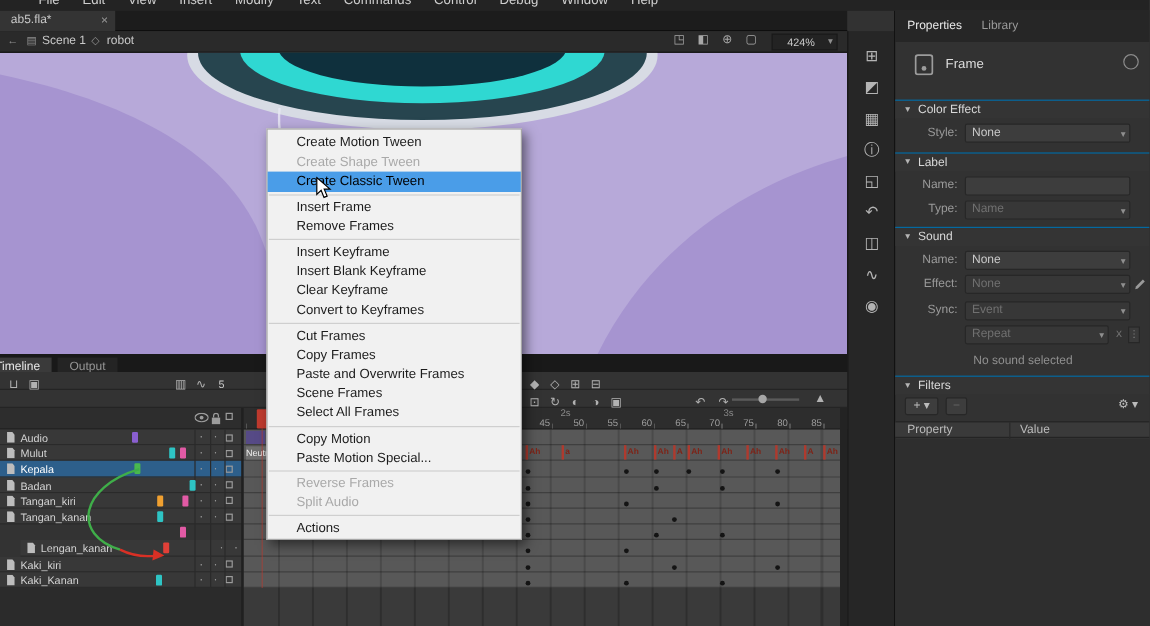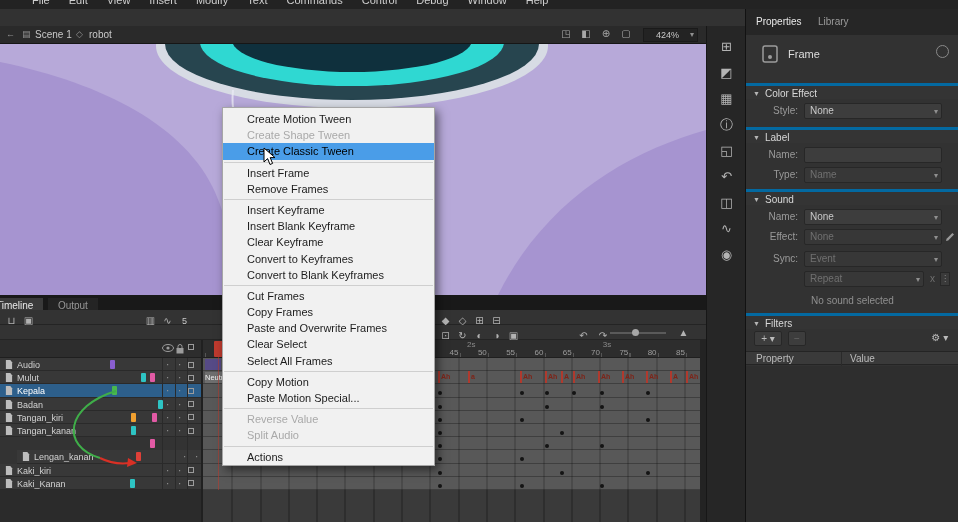--- a/index.html
+++ b/index.html
@@ -71,21 +71,21 @@
 #playhead-head{top:46px;width:9px;height:16px;background:#bf3a2e;border-radius:1px;z-index:6}
 #playhead-line{top:62px;width:1px;height:133px;background:rgba(191,58,46,.55);z-index:6}
 
 #props{left:745px;top:9px;width:213px;height:513px;background:#323232;border-left:1px solid #121212;z-index:10;font-size:10px}
 #pp-tabs{position:absolute;left:0;top:0;width:213px;height:26px;background:#262626}
 .pp-tab{position:absolute;top:7px;font-size:10px;color:#9a9a9a}
 .pp-tab.active{color:#e9e9e9}
 #pp-object{position:absolute;left:0;top:30px;width:213px;height:34px}
 #pp-obj-label{position:absolute;left:42px;top:9px;color:#ddd;font-size:11px}
 #pp-help{position:absolute;right:10px;top:6px;width:13px;height:13px;border:1px solid #8a8a8a;border-radius:50%}
-.pp-sec{position:absolute;left:0;width:213px;height:16px;border-top:3px solid #0369a1;background:#343434}
+.pp-sec{position:absolute;left:0;width:213px;height:16px;border-top:1px solid #0369a1;background:#343434}
 .pp-sec .tri{position:absolute;left:7px;top:4px;font-size:7px;color:#b5b5b5}
 .pp-sec .t{position:absolute;left:19px;top:2px;font-size:10px;color:#d8d8d8}
 .pp-row{position:absolute;left:0;width:213px;height:16px}
 .pp-label{position:absolute;left:0;top:2px;width:52px;text-align:right;font-size:10px;color:#9a9a9a}
 .pp-select{position:absolute;left:58px;top:0;height:16px;width:138px;background:#3d3d3d;border:1px solid #272727;border-radius:2px;color:#c9c9c9;font-size:10px;line-height:14px;padding:0 12px 0 5px;overflow:hidden;white-space:nowrap}
 .pp-select .arr{position:absolute;right:3px;top:1px;font-size:8px;color:#8f8f8f}
 .pp-select.dis{color:#707070;background:#373737}
 .pp-input{position:absolute;left:58px;top:0;height:16px;width:138px;background:#3d3d3d;border:1px solid #272727;border-radius:2px;color:#c9c9c9;font-size:10px;padding:0 4px;outline:none}
 .pp-pencil{position:absolute;left:199px;top:3px;width:10px;height:10px}
 #pp-times{position:absolute;left:184px;top:2px;color:#707070}
@@ -117,20 +117,26 @@
       <span class="mi">Insert</span>
       <span class="mi">Modify</span>
       <span class="mi">Text</span>
       <span class="mi">Commands</span>
       <span class="mi">Control</span>
       <span class="mi">Debug</span>
       <span class="mi">Window</span>
       <span class="mi">Help</span>
     </div>
 
+  <div class="abs" id="tabbar">
+    <div id="doctab">
+      <span>ab5.fla*</span>
+      <span class="close">×</span>
+    </div>
+  </div>
 
   <div class="abs" id="editbar">
     <span class="cicon" style="left:6px">←</span>
     <span class="cicon" style="left:22px">▤</span>
     <span class="crumb" style="left:35px">Scene 1</span>
     <span class="cicon" style="left:76px">◇</span>
     <span class="crumb" style="left:89px">robot</span>
     <span id="eb-icons"><span class="eb-ic">◳</span><span class="eb-ic">◧</span><span class="eb-ic">⊕</span><span class="eb-ic">▢</span></span>
     <div id="zoombox">
       <span>424%</span>
@@ -495,32 +501,31 @@
       <div class="cm-item disabled"><span>Create Shape Tween</span></div>
       <div class="cm-item hl"><span>Create Classic Tween</span></div>
       <div class="cm-sep"></div>
       <div class="cm-item"><span>Insert Frame</span></div>
       <div class="cm-item"><span>Remove Frames</span></div>
       <div class="cm-sep"></div>
       <div class="cm-item"><span>Insert Keyframe</span></div>
       <div class="cm-item"><span>Insert Blank Keyframe</span></div>
       <div class="cm-item"><span>Clear Keyframe</span></div>
       <div class="cm-item"><span>Convert to Keyframes</span></div>
-      <div class="cm-item"><span>Convert to Blank Keyframes</span></div>
       <div class="cm-sep"></div>
       <div class="cm-item"><span>Cut Frames</span></div>
       <div class="cm-item"><span>Copy Frames</span></div>
       <div class="cm-item"><span>Paste and Overwrite Frames</span></div>
-      <div class="cm-item"><span>Clear Select</span></div>
+      <div class="cm-item"><span>Scene Frames</span></div>
       <div class="cm-item"><span>Select All Frames</span></div>
       <div class="cm-sep"></div>
       <div class="cm-item"><span>Copy Motion</span></div>
       <div class="cm-item"><span>Paste Motion Special...</span></div>
       <div class="cm-sep"></div>
-      <div class="cm-item disabled"><span>Reverse Value</span></div>
+      <div class="cm-item disabled"><span>Reverse Frames</span></div>
       <div class="cm-item disabled"><span>Split Audio</span></div>
       <div class="cm-sep"></div>
       <div class="cm-item"><span>Actions</span></div>
     </div>
 
   <svg class="abs" id="cursor" style="left:263px;top:147px" width="14" height="20" viewBox="0 0 14 20">
     <path d="M1,1 L1,15 L4.6,11.6 L7,17.5 L9.6,16.4 L7.2,10.6 L12,10.6 Z" fill="#fff" stroke="#000" stroke-width="1"></path>
   </svg>
 
 </div>

